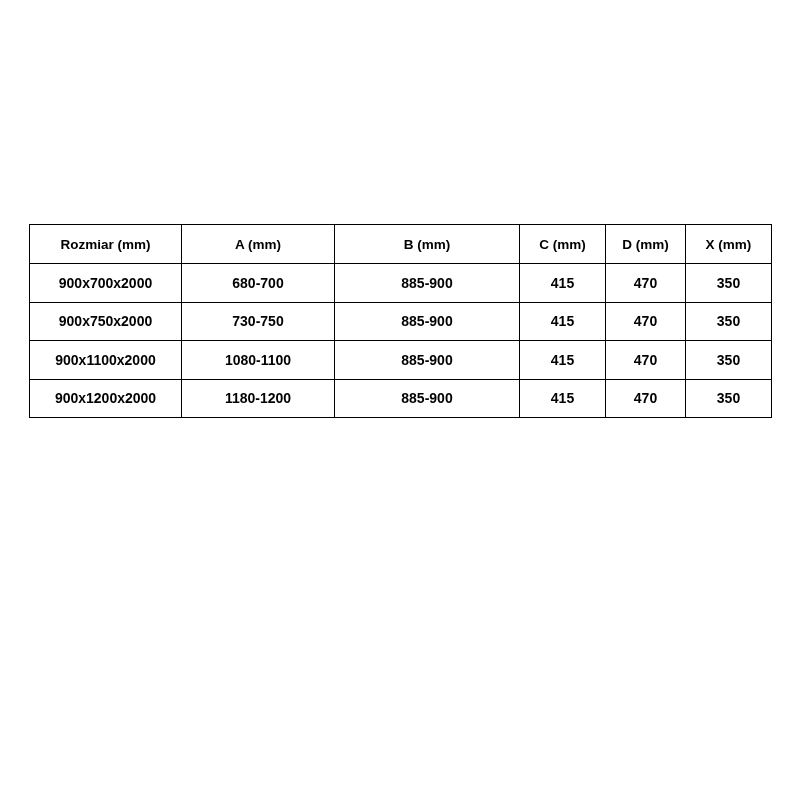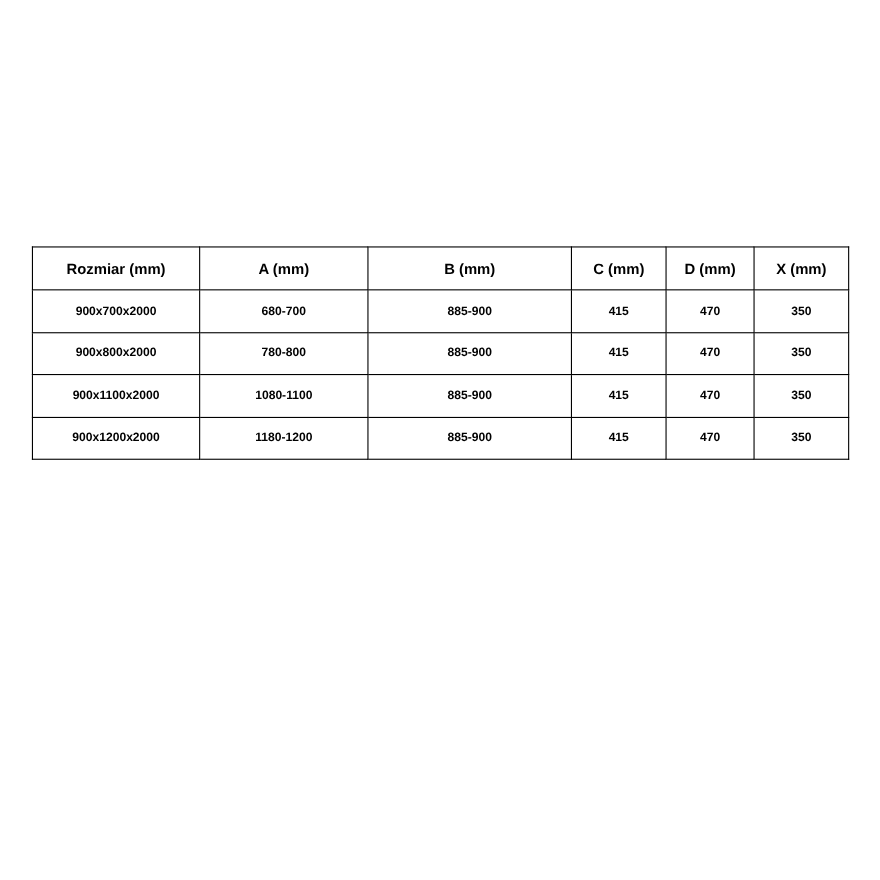--- a/index.html
+++ b/index.html
@@ -28,21 +28,21 @@
   table.size-table {
     border-collapse: collapse;
     width: 742px;
     table-layout: fixed;
   }
   table.size-table td,
   table.size-table th {
     border: 1px solid #000000;
     text-align: center;
     vertical-align: middle;
-    font-size: 11px;
+    font-size: 14px;
     font-weight: bold;
     height: 37.5px;
     padding: 0 2px;
     white-space: nowrap;
   }
   table.size-table thead th {
     height: 38px;
     font-size: 13.5px;
   }
   
@@ -80,22 +80,22 @@
       <tbody>
         <tr>
           <td>900x700x2000</td>
           <td>680-700</td>
           <td>885-900</td>
           <td>415</td>
           <td>470</td>
           <td>350</td>
         </tr>
         <tr>
-          <td>900x800x2000</td>
-          <td>780-800</td>
+          <td>900x750x2000</td>
+          <td>730-750</td>
           <td>885-900</td>
           <td>415</td>
           <td>470</td>
           <td>350</td>
         </tr>
         <tr>
           <td>900x1100x2000</td>
           <td>1080-1100</td>
           <td>885-900</td>
           <td>415</td>

